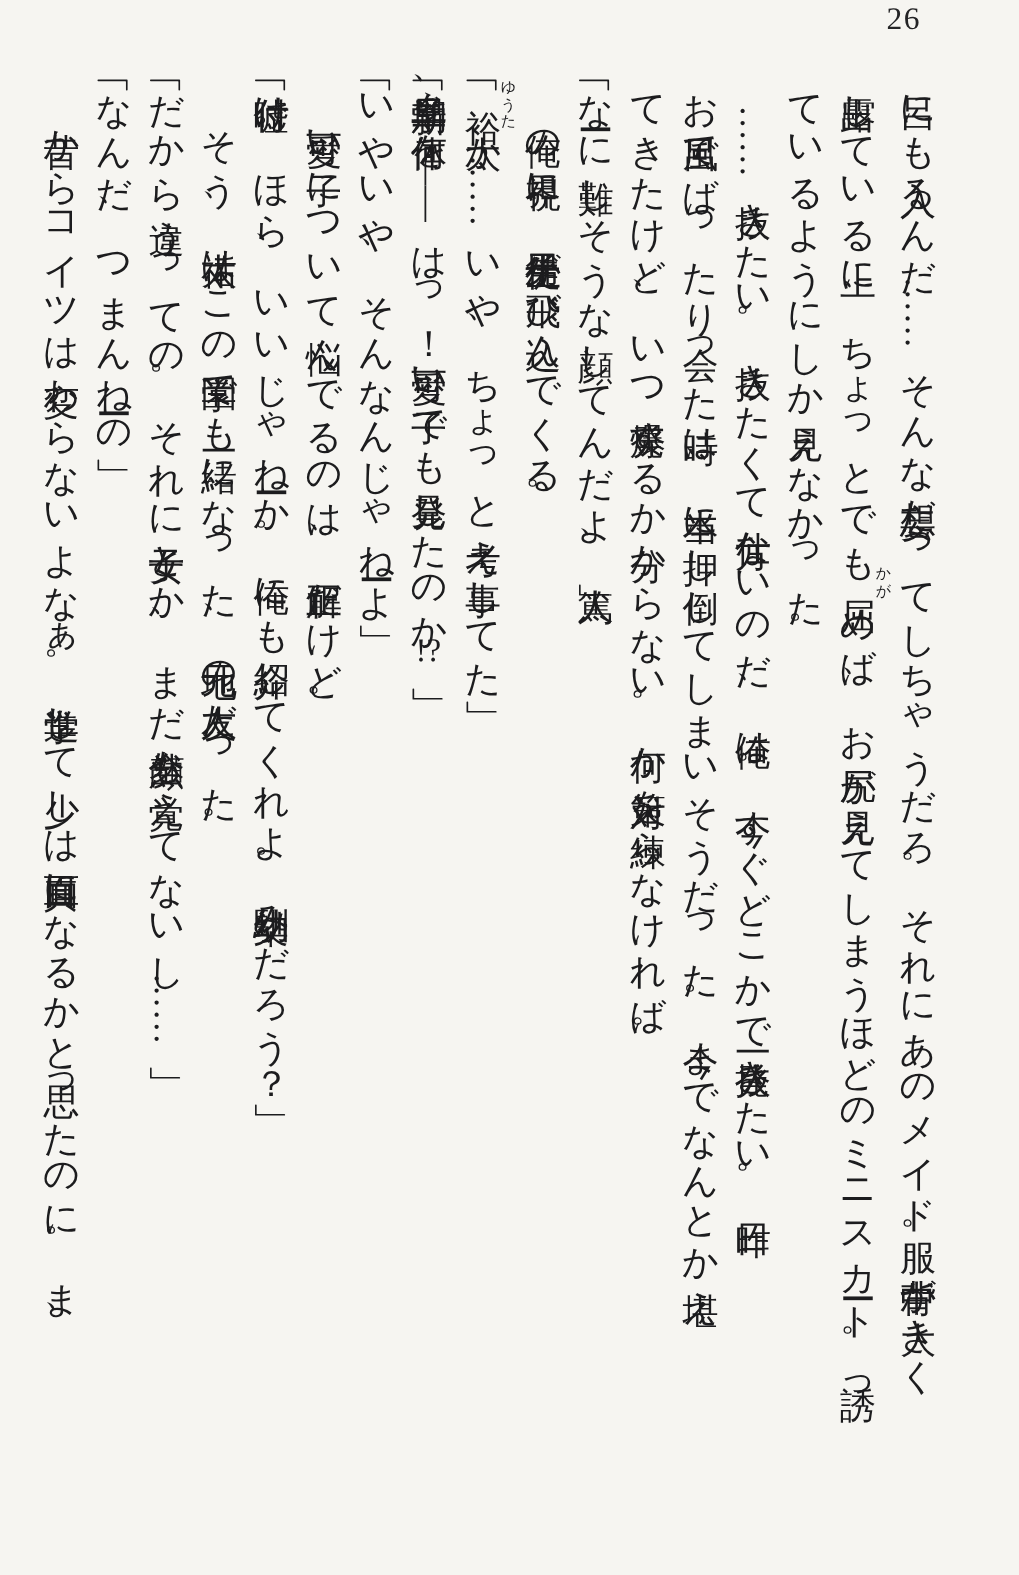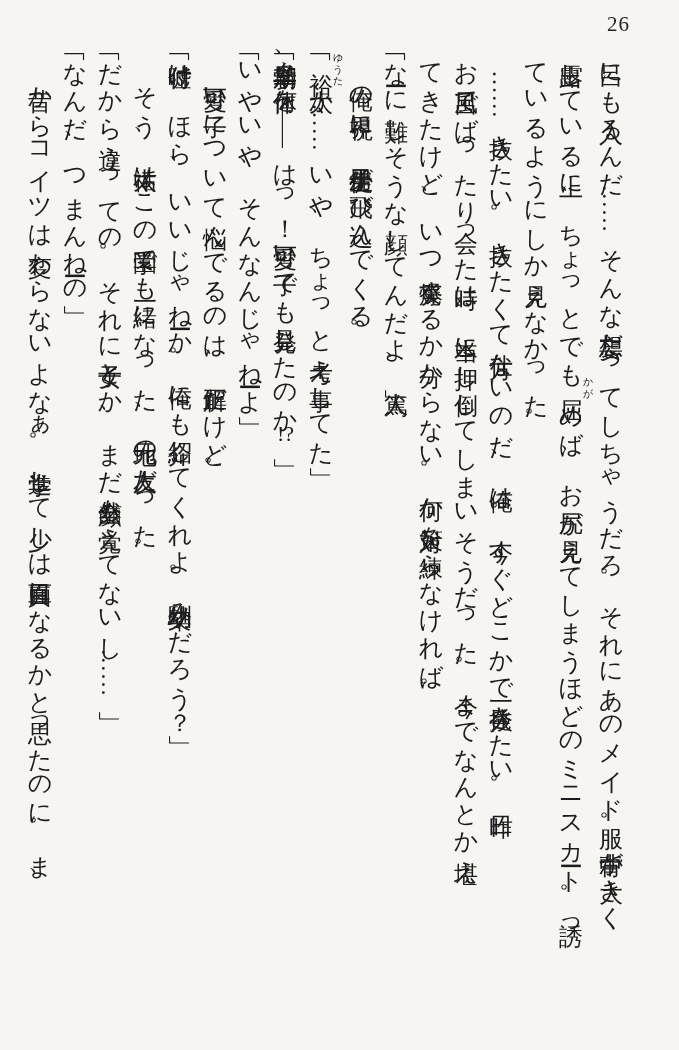--- a/index.html
+++ b/index.html
@@ -15,26 +15,25 @@
   .page {
     position: relative;
     width: 679px;
     height: 1050px;
     background: #f6f5f1;
     color: #1c1c1e;
     font-family: "Liberation Serif", "DejaVu Serif", serif;
   }
   .page-number {
     position: absolute;
-    top: 12px;
+    top: 0;
     left: 591px;
     font-size: 21px;
     letter-spacing: 1px;
     color: #242426;
-    margin-left: 16px;
   }
   .text-block {
     position: absolute;
     top: 46px;
     right: 51px;
     height: 975px;
     writing-mode: vertical-rl;
     -webkit-writing-mode: vertical-rl;
     text-orientation: mixed;
     font-size: 24px;

